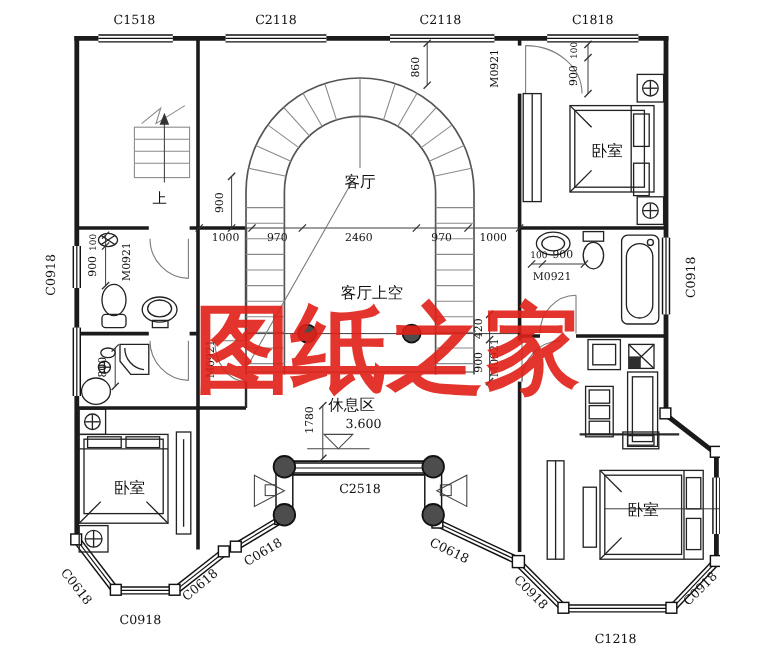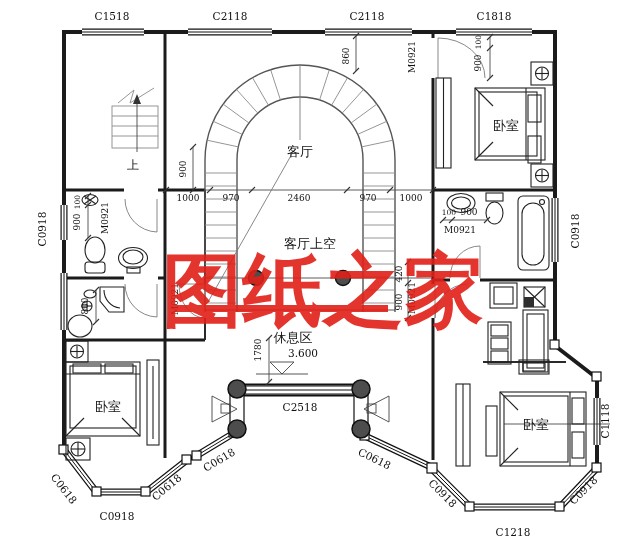--- a/index.html
+++ b/index.html
@@ -1,17 +1,17 @@
 <!DOCTYPE html>
 <html><head>
 <meta charset="utf-8">
 <style>
   html,body{margin:0;padding:0;background:#fff;}
   #stage{position:relative;width:600px;height:552px;background:#ffffff;overflow:hidden;
-         font-family:"DejaVu Sans",sans-serif;padding-left:32px;}
+         font-family:"DejaVu Sans",sans-serif;}
   svg{position:absolute;left:0;top:0;}
   .wall{stroke:#1b1b1b;stroke-width:4;fill:none;stroke-linecap:butt;}
   .wall3{stroke:#1b1b1b;stroke-width:3;fill:none;stroke-linecap:butt;}
   .wall2{stroke:#2a2a2a;stroke-width:2;fill:none;}
   .thin{stroke:#444;stroke-width:.9;fill:none;}
   .dim{stroke:#333;stroke-width:.8;fill:none;}
   .tick{stroke:#333;stroke-width:1.1;}
   .wb{stroke:#111;stroke-width:7;fill:none;}
   .ww{stroke:#ffffff;stroke-width:4.6;fill:none;}
   .wc{stroke:#111;stroke-width:1;fill:none;}

